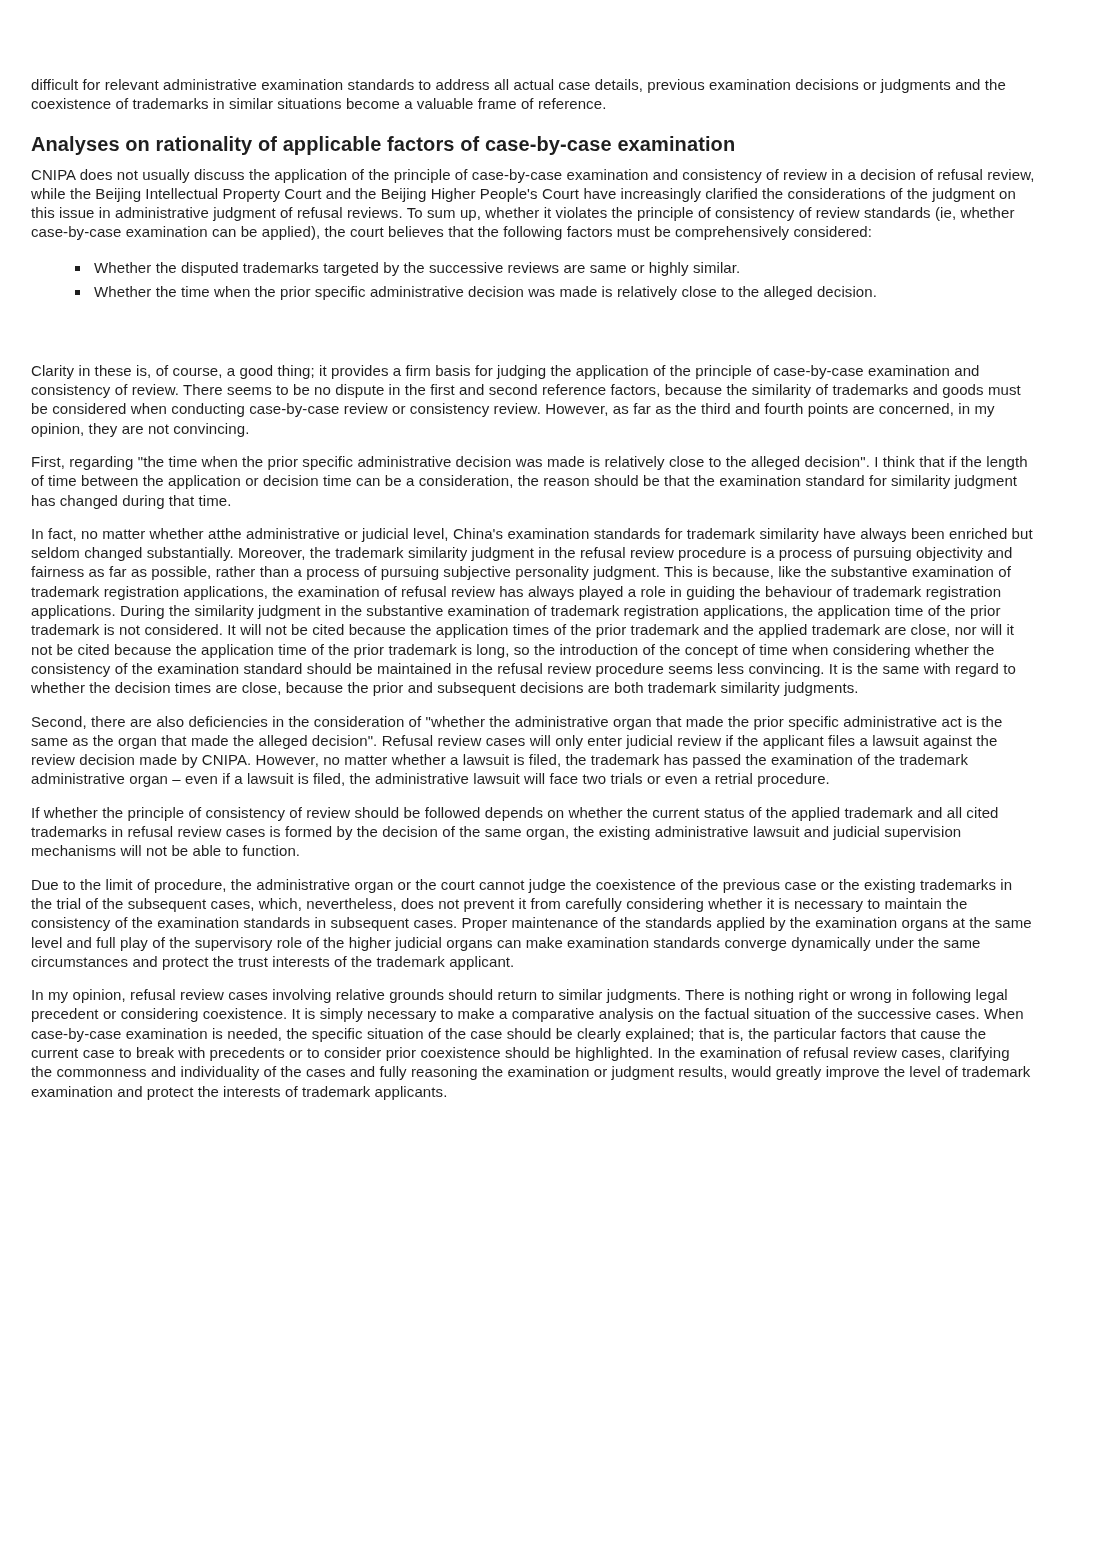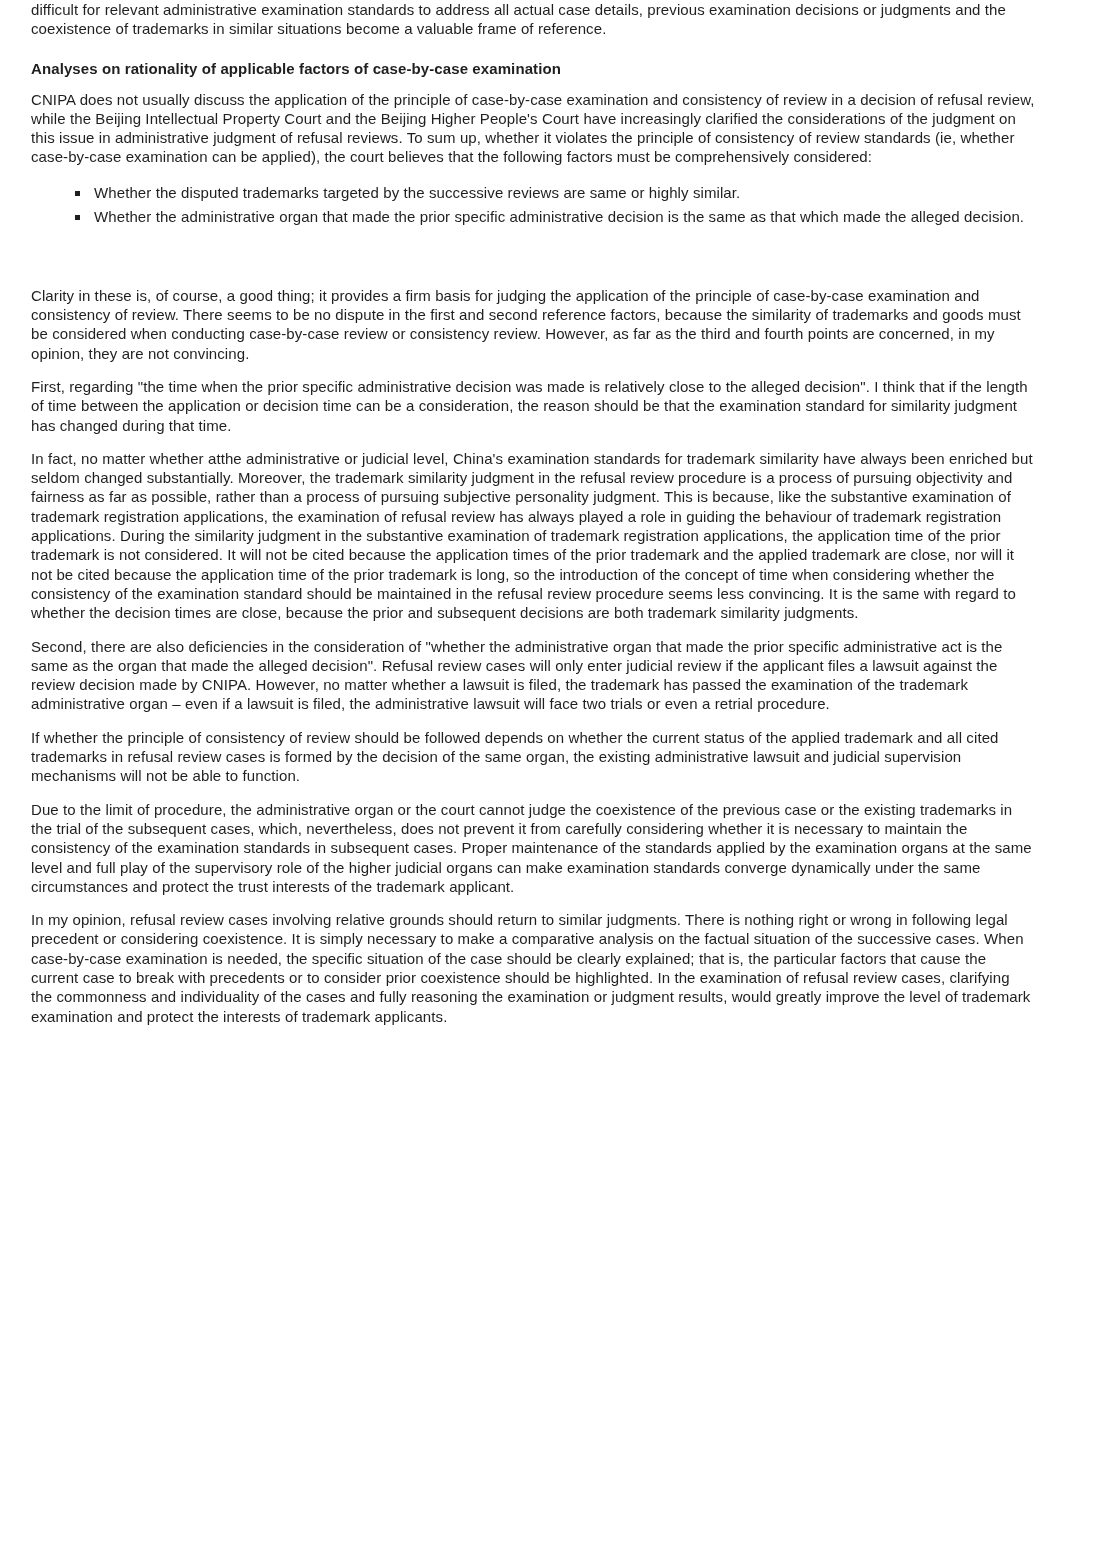--- a/index.html
+++ b/index.html
@@ -8,31 +8,32 @@
     background: #ffffff;
   }
   body {
     width: 1100px;
     height: 1555px;
     font-family: "Liberation Sans", sans-serif;
     color: #1f1f1f;
     -webkit-font-smoothing: antialiased;
   }
   .page {
+    padding-top: 75px;
     margin-left: 31px;
     width: 1004px;
   }
   p.body-para {
     margin: 0 0 14px 0;
     font-size: 15px;
     line-height: 19.3px;
     letter-spacing: 0.1px;
   }
   h3.doc-heading {
-    font-size: 15px;
+    font-size: 20px;
     line-height: 20px;
     font-weight: bold;
     margin: 20px 0 11px 0;
     letter-spacing: 0.1px;
   }
   ul.factor-list {
     list-style: none;
     margin: 12px 0 57px 0;
     padding: 0;
   }
@@ -65,21 +66,21 @@
 
   <p class="body-para">CNIPA does not usually discuss the application of the principle of case-by-case examination and consistency of review in a decision of refusal review, while the Beijing Intellectual Property Court and the Beijing Higher People's Court have increasingly clarified the considerations of the judgment on this issue in administrative judgment of refusal reviews. To sum up, whether it violates the principle of consistency of review standards (ie, whether case-by-case examination can be applied), the court believes that the following factors must be comprehensively considered:</p>
 
   <ul class="factor-list">
     <li>
       <span class="bullet-marker"></span>
       <span class="li-text">Whether the disputed trademarks targeted by the successive reviews are same or highly similar.</span>
     </li>
     <li>
       <span class="bullet-marker"></span>
-      <span class="li-text">Whether the administrative organ that made the prior specific administrative decision is the same as that which made the alleged decision.</span>
+      <span class="li-text">Whether the time when the prior specific administrative decision was made is relatively close to the alleged decision.</span>
     </li>
   </ul>
 
   <p class="body-para">Clarity in these is, of course, a good thing; it provides a firm basis for judging the application of the principle of case-by-case examination and consistency of review. There seems to be no dispute in the first and second reference factors, because the similarity of trademarks and goods must be considered when conducting case-by-case review or consistency review. However, as far as the third and fourth points are concerned, in my opinion, they are not convincing.</p>
 
   <p class="body-para">First, regarding "the time when the prior specific administrative decision was made is relatively close to the alleged decision". I think that if the length of time between the application or decision time can be a consideration, the reason should be that the examination standard for similarity judgment has changed during that time.</p>
 
   <p class="body-para">In fact, no matter whether atthe administrative or judicial level, China's examination standards for trademark similarity have always been enriched but seldom changed substantially. Moreover, the trademark similarity judgment in the refusal review procedure is a process of pursuing objectivity and fairness as far as possible, rather than a process of pursuing subjective personality judgment. This is because, like the substantive examination of trademark registration applications, the examination of refusal review has always played a role in guiding the behaviour of trademark registration applications. During the similarity judgment in the substantive examination of trademark registration applications, the application time of the prior trademark is not considered. It will not be cited because the application times of the prior trademark and the applied trademark are close, nor will it not be cited because the application time of the prior trademark is long, so the introduction of the concept of time when considering whether the consistency of the examination standard should be maintained in the refusal review procedure seems less convincing. It is the same with regard to whether the decision times are close, because the prior and subsequent decisions are both trademark similarity judgments.</p>
 
   <p class="body-para">Second, there are also deficiencies in the consideration of "whether the administrative organ that made the prior specific administrative act is the same as the organ that made the alleged decision". Refusal review cases will only enter judicial review if the applicant files a lawsuit against the review decision made by CNIPA. However, no matter whether a lawsuit is filed, the trademark has passed the examination of the trademark administrative organ – even if a lawsuit is filed, the administrative lawsuit will face two trials or even a retrial procedure.</p>

